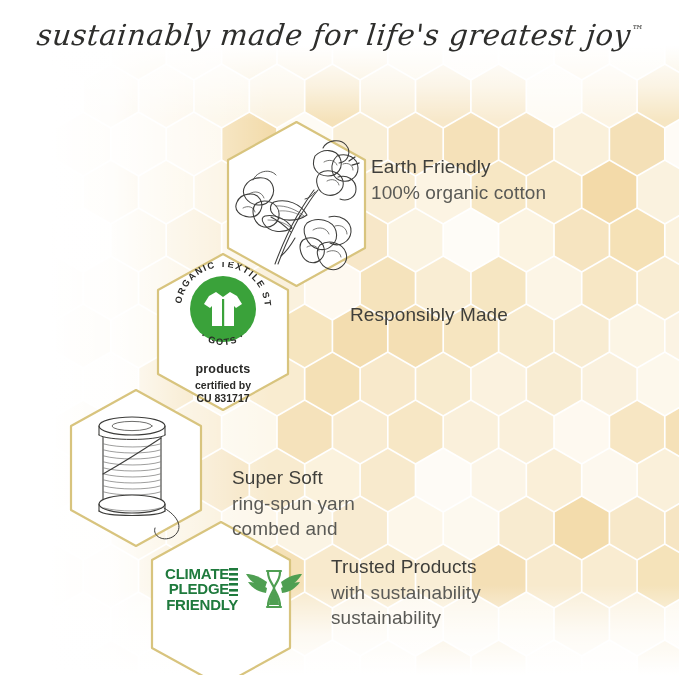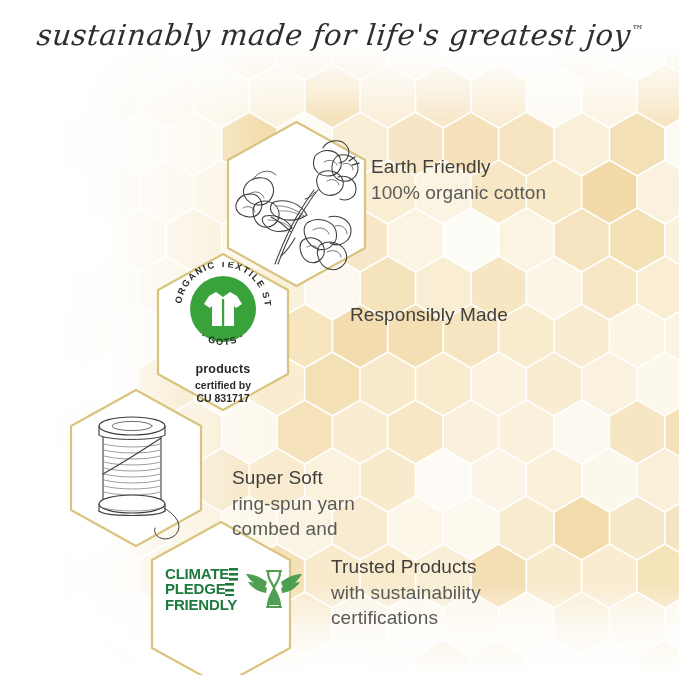--- a/index.html
+++ b/index.html
@@ -105,20 +105,21 @@
 
   
   .cpf-wrap{position:absolute;z-index:4;display:flex;align-items:center;gap:7px;}
   .cpf-text{
     font-family:"Liberation Sans", sans-serif;
     font-weight:bold;
     font-size:15px;
     line-height:1.02;
     color:#1f7a3d;
     letter-spacing:-0.2px;
+    text-align:right;
   }
   .cpf-text div{position:relative;display:inline-block;}
   .bar3{
     display:inline-block;width:9px;height:13px;vertical-align:-2px;margin-left:0px;
     background:
       linear-gradient(#1f7a3d,#1f7a3d) 0 0/100% 2.6px no-repeat,
       linear-gradient(#1f7a3d,#1f7a3d) 0 5.2px/100% 2.6px no-repeat,
       linear-gradient(#1f7a3d,#1f7a3d) 0 10.4px/100% 2.6px no-repeat;
   }
 </style>
@@ -543,16 +544,16 @@
         <path d="M22 44 L36 44"></path>
         <path d="M23 9 C23 18 29 22 29 25 C29 28 23 33 23 43"></path>
         <path d="M35 9 C35 18 29 22 29 25 C29 28 35 33 35 43"></path>
       </g>
       <path d="M29 27 C32 31 34 37 34 42 L24 42 C24 37 26 31 29 27Z" fill="#4f9f52"></path>
     </svg>
   </div>
   <div class="feature-text" style="left:301px;top:555px;margin-left:30px;">
     <div class="feature-title">Trusted Products</div>
     <div class="feature-line">with sustainability</div>
-    <div class="feature-line">certifications</div>
+    <div class="feature-line">sustainability</div>
   </div>
 
 </div>
 
 </body></html>

